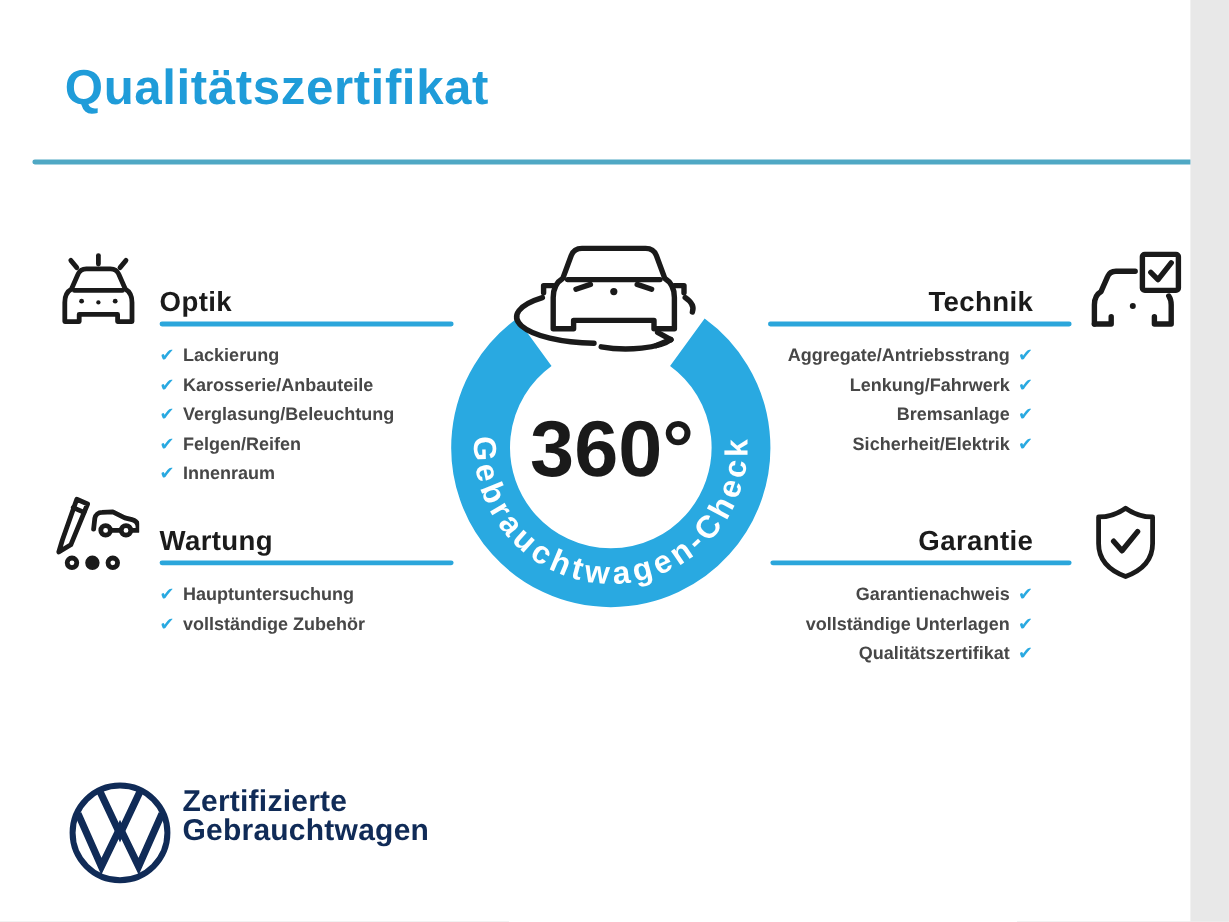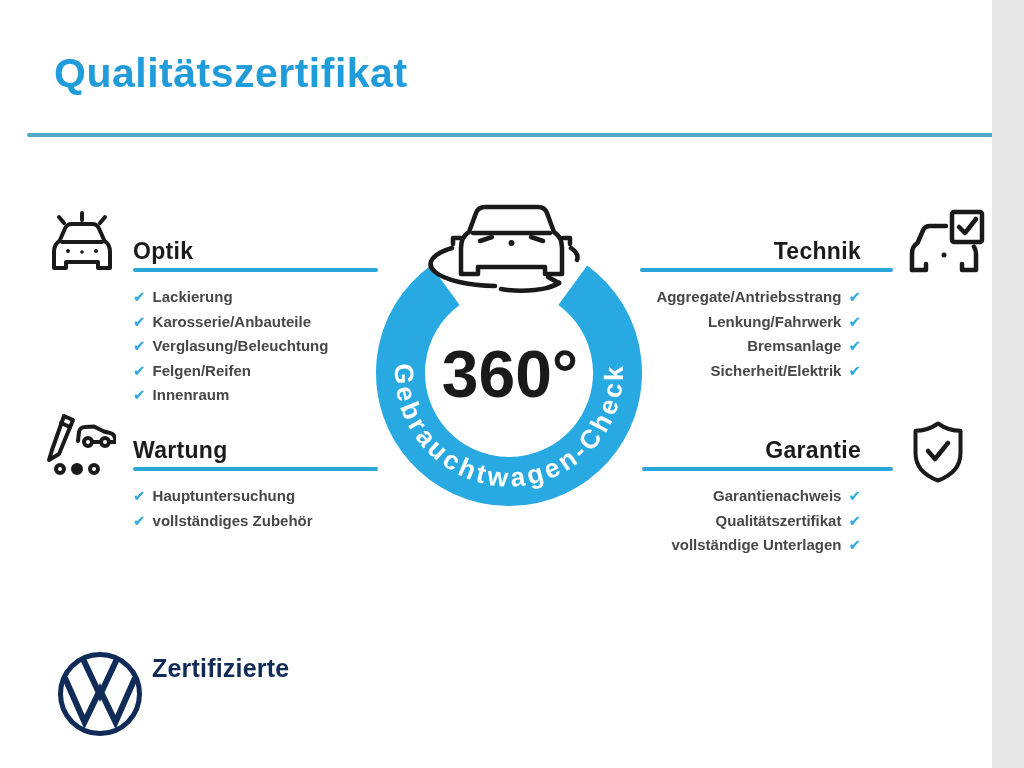--- a/index.html
+++ b/index.html
@@ -74,21 +74,21 @@
       <path d="M 49,32 L 56,32"></path>
       <circle cx="16" cy="59" r="4"></circle>
       <circle cx="33" cy="59" r="4" fill="#1a1a1a"></circle>
       <circle cx="50" cy="59" r="4"></circle>
     </svg>
   </div>
   <div class="sec-header" style="left:133px;top:437px;">Wartung</div>
   <div class="sec-underline" style="left:133px;top:467px;width:245px;"></div>
   <ul class="items left" style="left:133px;top:484px;">
     <li><span class="chk">✔</span><span>Hauptuntersuchung</span></li>
-    <li><span class="chk">✔</span><span>vollständiges Zubehör</span></li>
+    <li><span class="chk">✔</span><span>vollständige Zubehör</span></li>
   </ul>
 
   <div class="icon" style="left:906px;top:208px;">
     <svg width="80" height="66" viewBox="0 0 80 66" fill="none" stroke="#1a1a1a" stroke-width="4.5" stroke-linecap="round" stroke-linejoin="round">
       <rect x="46" y="4" width="30" height="30" rx="2"></rect>
       <path d="M 53,19 L 59,25 L 70,11"></path>
       <path d="M 6,62 L 6,46 C 6,40.5 8,37 11.5,35 L 17,22.5 C 18.2,19.5 21,18 24,18 L 40,18"></path>
       <path d="M 6,62 L 20,62 L 20,56"></path>
       <path d="M 56,56 L 56,62 L 70,62 L 70,46 C 70,43 69.3,40.6 68,38.7"></path>
       <circle cx="38" cy="47" r="2.5" fill="#1a1a1a" stroke="none"></circle>
@@ -106,22 +106,22 @@
   <div class="icon" style="left:910px;top:420px;">
     <svg width="56" height="64" viewBox="0 0 56 64" fill="none" stroke="#1a1a1a" stroke-width="4" stroke-linecap="round" stroke-linejoin="round">
       <path d="M 28,3.5 C 21,8.5 13,10.8 5.5,10.8 L 5.5,33 C 5.5,46.5 14.5,55.5 28,60.5 C 41.5,55.5 50.5,46.5 50.5,33 L 50.5,10.8 C 43,10.8 35,8.5 28,3.5 Z"></path>
       <path d="M 18,31 L 25,39 L 38,23" stroke-width="4.5"></path>
     </svg>
   </div>
   <div class="sec-header align-r" style="right:131px;top:437px;">Garantie</div>
   <div class="sec-underline" style="left:642px;top:467px;width:251px;"></div>
   <ul class="items right" style="right:131px;top:484px;">
     <li><span>Garantienachweis</span><span class="chk">✔</span></li>
+    <li><span>vollständige Unterlagen</span><span class="chk">✔</span></li>
     <li><span>Qualitätszertifikat</span><span class="chk">✔</span></li>
-    <li><span>vollständige Unterlagen</span><span class="chk">✔</span></li>
   </ul>
 
   <div class="center-svg">
     <svg width="322" height="322" viewBox="0 0 322 322">
 
       <path d="M 96.2,95.2 A 108.5 108.5 0 1 0 223.8,95.2" fill="none" stroke="#29A9E1" stroke-width="49" stroke-linecap="butt"></path>
 
       <defs>
         <path id="ringTextPath" d="M 97,96 A 107 107 0 1 0 223,96" fill="none"></path>
       </defs>
@@ -150,15 +150,16 @@
 
   <div class="vw-logo">
     <svg width="88" height="88" viewBox="-44 -44 88 88" fill="none" stroke="#102B57">
       <circle cx="0" cy="0" r="39.5" stroke-width="5"></circle>
       <path d="M -17,-35 L 0,1 L 17,-35" stroke-width="6" stroke-linejoin="miter"></path>
       <path d="M -35,-16 L -15.5,28 L 0,-4 L 15.5,28 L 35,-16" stroke-width="6" stroke-linejoin="miter"></path>
     </svg>
   </div>
   <div class="footer-text">
     <div>Zertifizierte</div>
+    <div>Gebrauchtwagen</div>
   </div>
 
 </div>
 
 </body></html>

